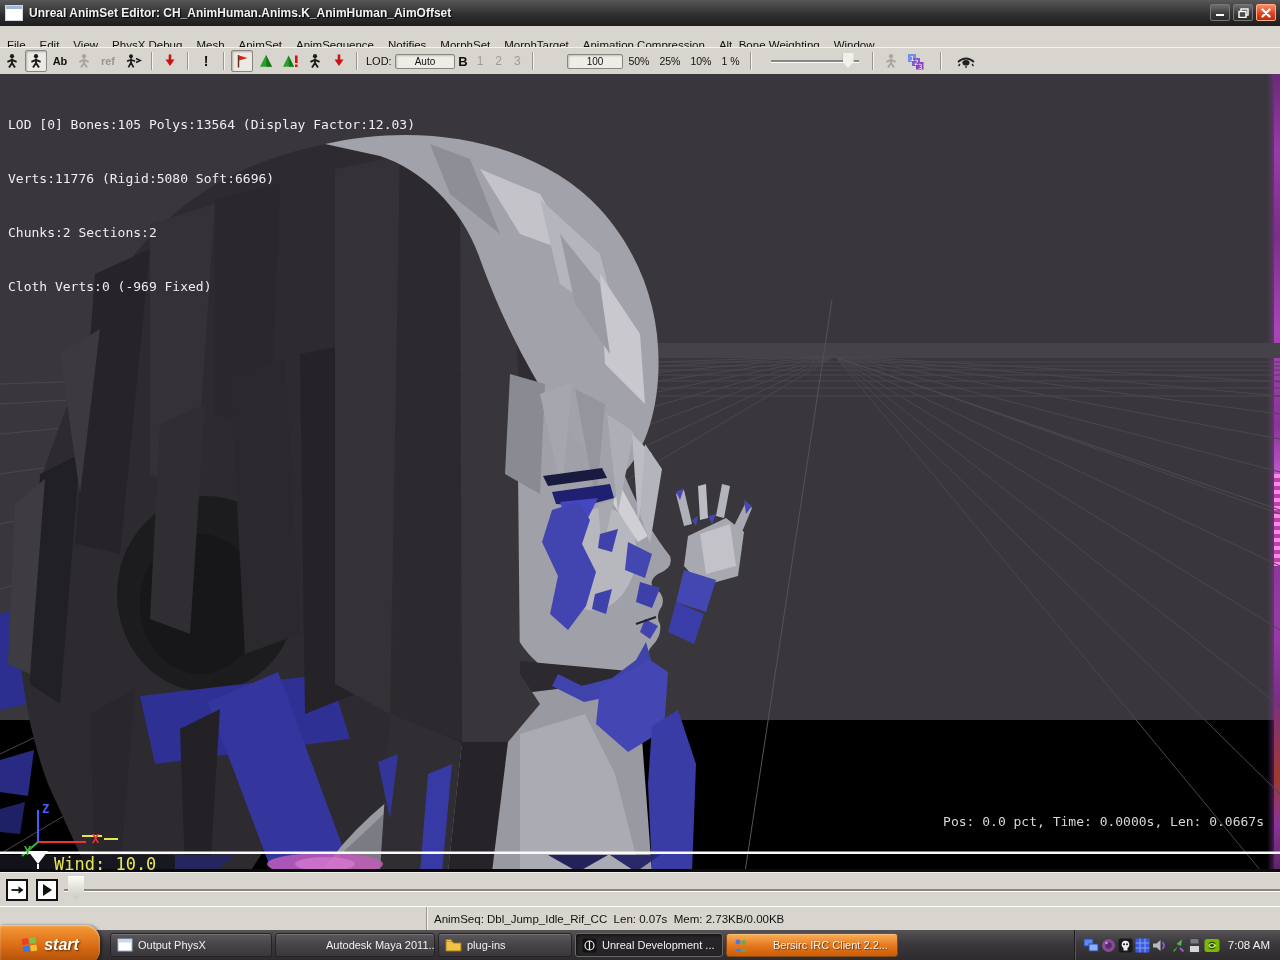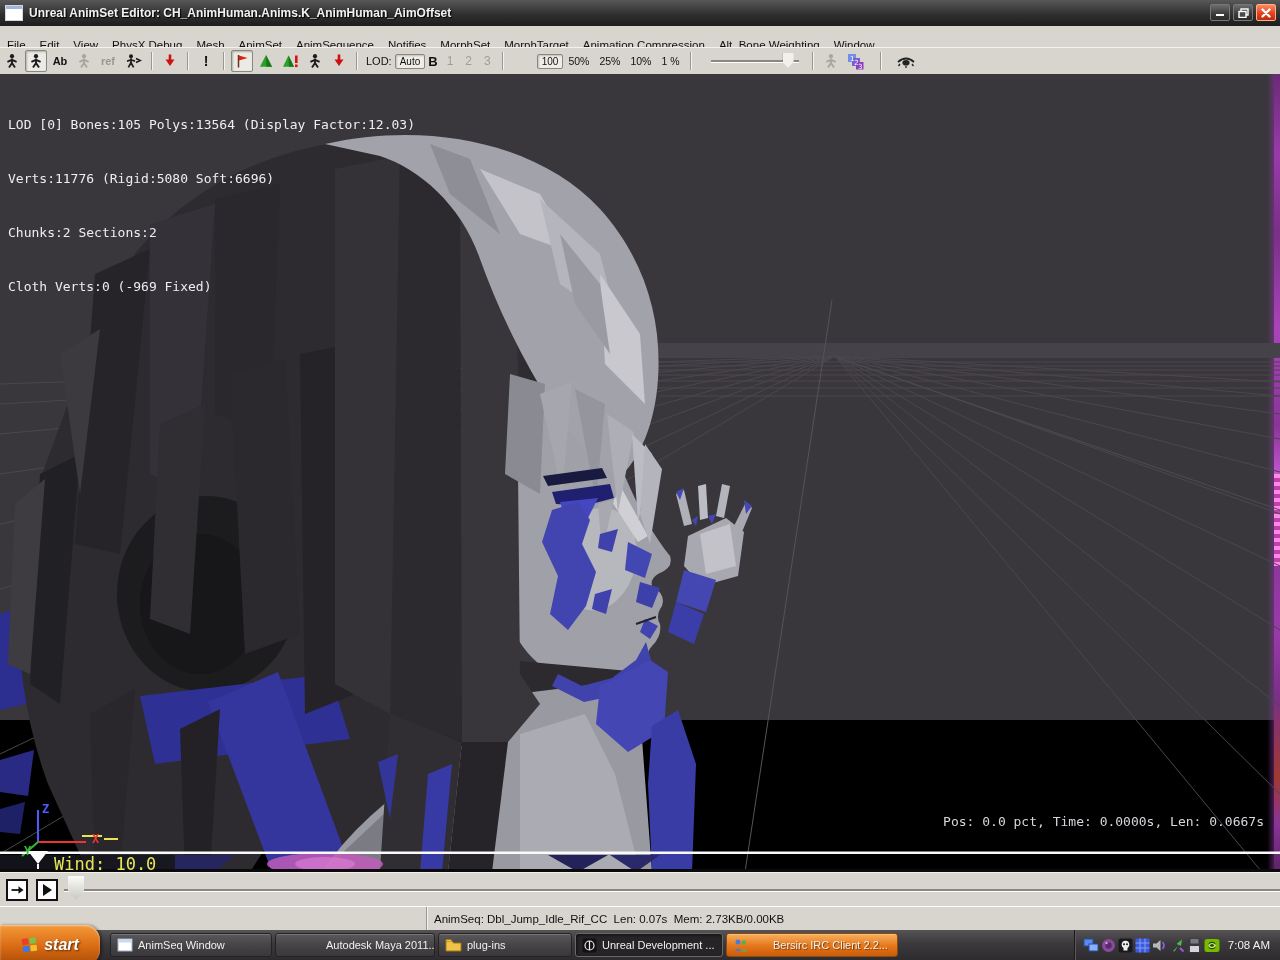--- a/index.html
+++ b/index.html
@@ -34,21 +34,21 @@
     margin:0 1px;border:1px solid transparent;border-radius:2px;box-sizing:border-box;padding:0 2px;}
   .tbtn.pressed{border:1px solid #8a8780;background:#eceae4;box-shadow:inset 1px 1px 2px rgba(0,0,0,.25);}
   .tbtn.disabled{color:#9a978f;}
   .tbtn svg{display:block;}
   .tsep{width:1px;height:18px;background:#9a978f;border-right:1px solid #f4f2ee;margin:0 5px;}
   .tlabel{margin:0 3px;}
   .boldB{font-weight:bold;font-size:13px;}
   .graynum{color:#a09d95;font-size:12px;margin:0 6px;}
   .pct{font-size:10.5px;margin:0 5px;}
   .minibtn{font-size:10px;border:1px solid #8a8780;background:#efede7;border-radius:2px;
-    padding:1px 4px;box-shadow:inset 1px 1px 2px rgba(0,0,0,.2);}
+    padding:1px 19px;box-shadow:inset 1px 1px 2px rgba(0,0,0,.2);}
   .tslider{position:relative;width:88px;height:18px;margin:0 8px;}
   .tslider .track{position:absolute;left:0;right:0;top:8px;height:2px;background:#8a8780;
     border-bottom:1px solid #fff;}
   .tslider .thumb{position:absolute;top:1px;width:11px;height:15px;background:#f2f0ea;
     clip-path:polygon(0 0,100% 0,100% 60%,50% 100%,0 60%);filter:drop-shadow(0 0 1px #555);}
 
   
   .viewport{position:absolute;left:0;top:74px;width:1280px;height:646px;background:#3a373c;}
   .scene{position:absolute;left:0;top:0;z-index:2;}
   .vtext{position:absolute;z-index:3;font-family:"DejaVu Sans Mono",monospace;white-space:pre;}
@@ -442,21 +442,21 @@
             <rect x="9" y="9.5" width="6.5" height="6" rx="1" fill="#f0c030"></rect>
           </g>
         </svg>
       <span class="stxt">start</span>
     </div>
     <div class="taskbtn first t-output">
       <svg class="ticon" width="16" height="14" viewBox="0 0 16 14">
           <rect x="1" y="1" width="14" height="12" fill="#fff" stroke="#9ab0d0"></rect>
           <rect x="1" y="1" width="14" height="3.5" fill="#cdd8ea"></rect>
         </svg>
-      <span>AnimSeq Window</span>
+      <span>Output PhysX</span>
     </div>
     <div class="taskbtn t-maya">
       <svg class="ticon" width="15" height="15" viewBox="0 0 15 15">
           <circle cx="7.5" cy="7.5" r="6.5" fill="#b9b9bf"></circle>
           <path d="M4 11 7.5 3.5 11 11" stroke="#55555f" stroke-width="1.6" fill="none"></path>
         </svg>
       <span>Autodesk Maya 2011...</span>
     </div>
     <div class="taskbtn t-plugins">
       <svg class="ticon" width="17" height="14" viewBox="0 0 17 14">

